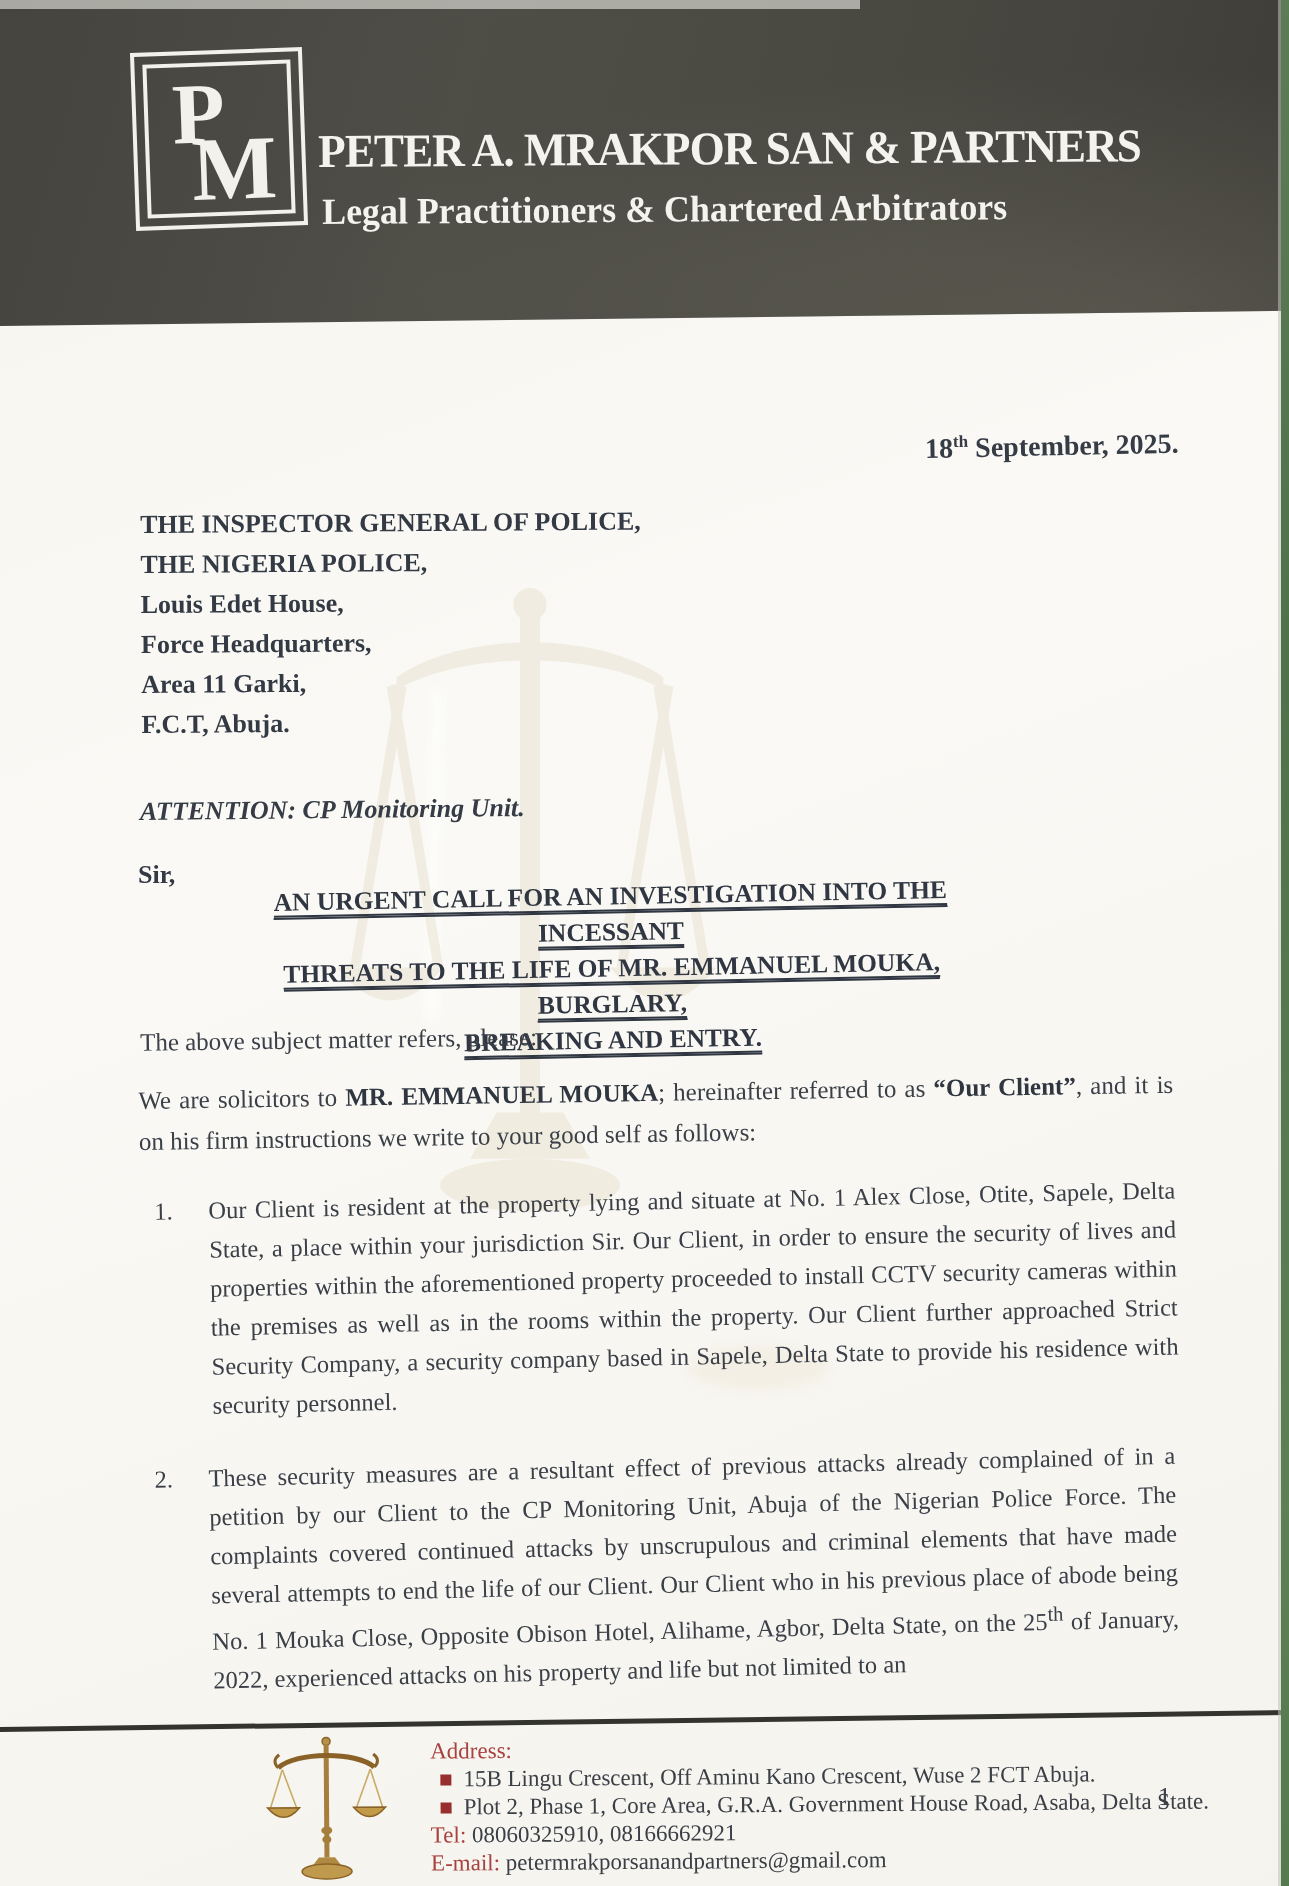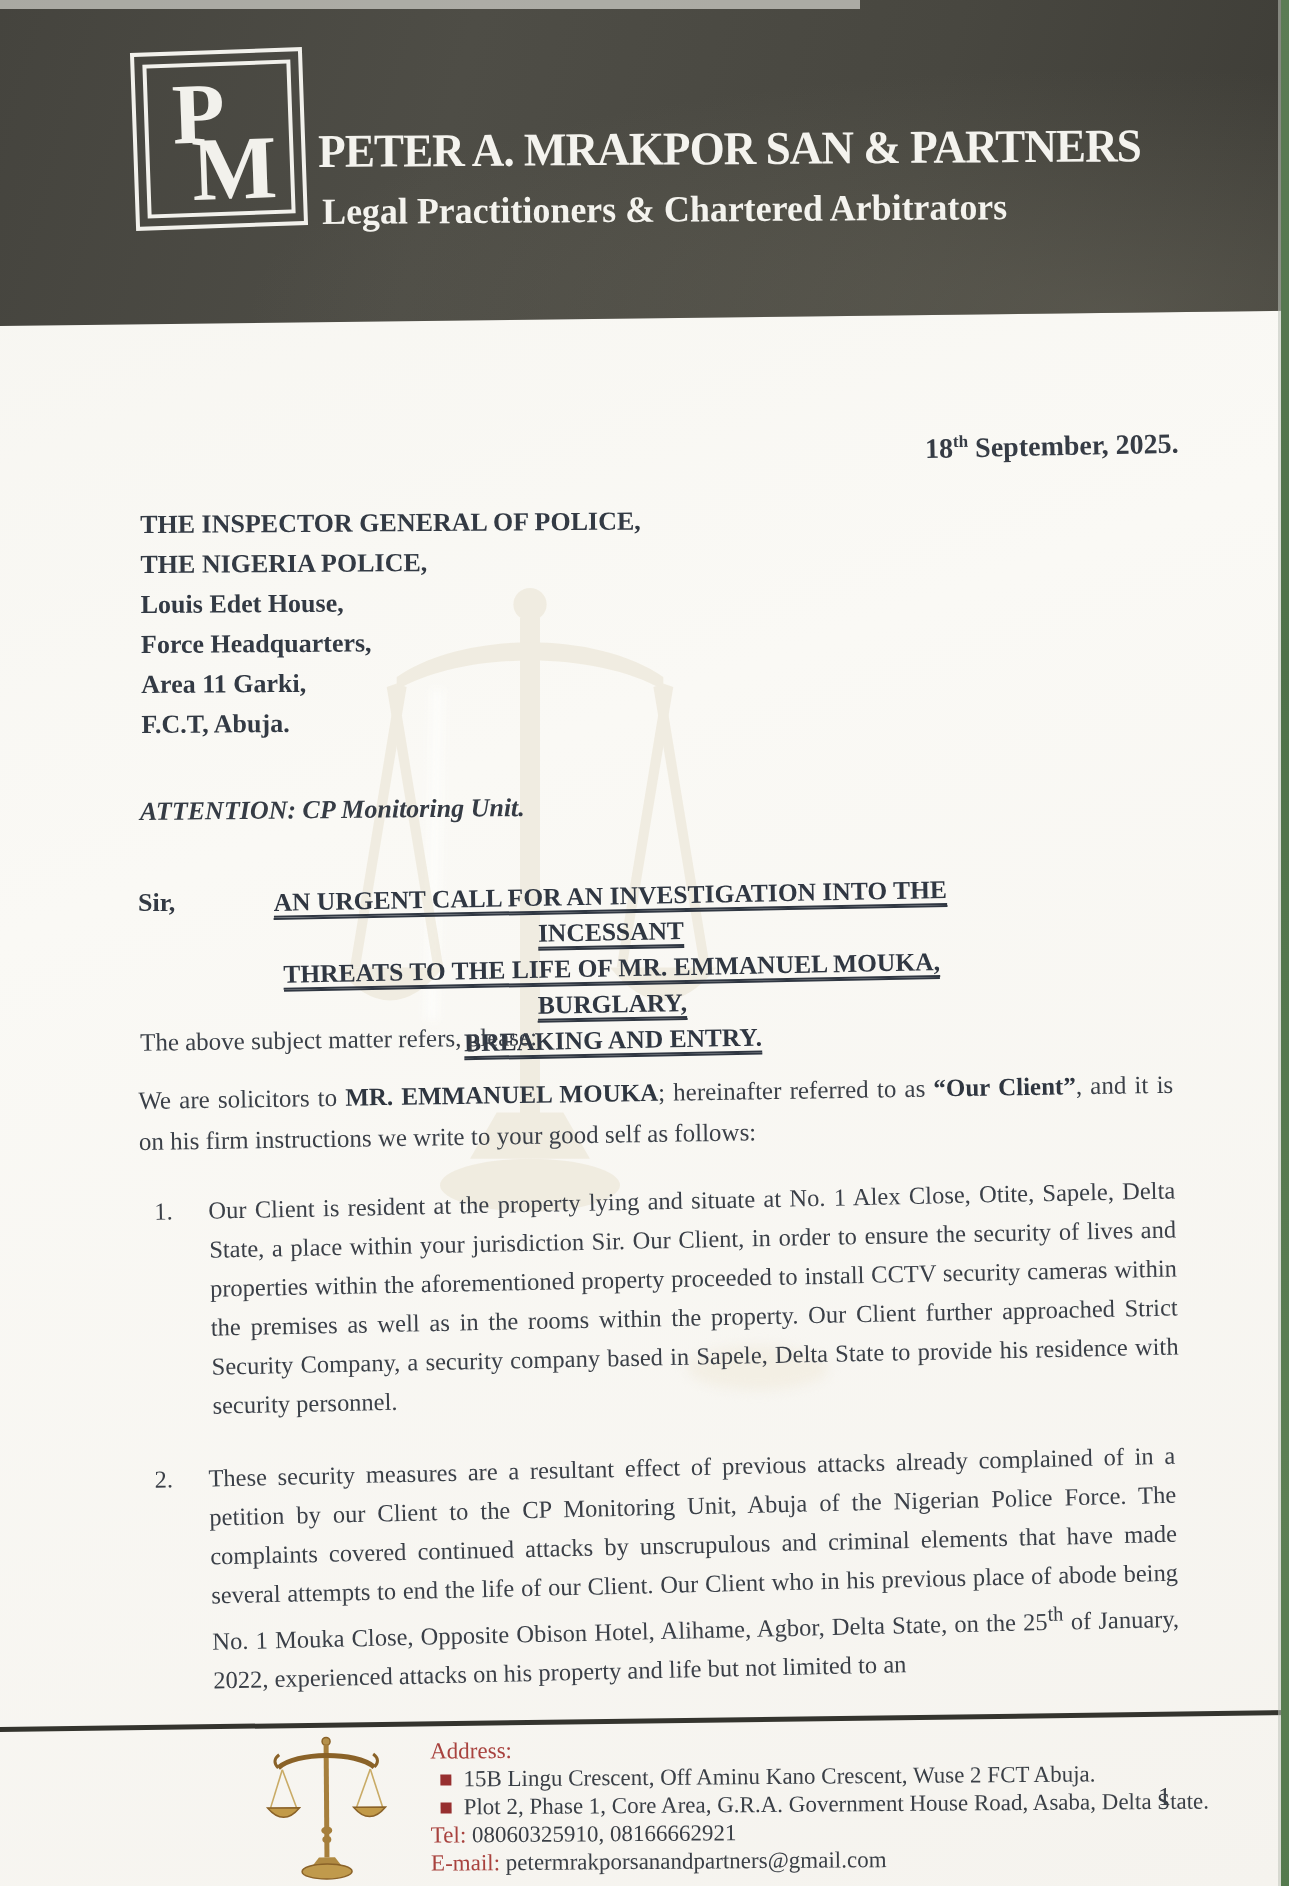--- a/index.html
+++ b/index.html
@@ -34,21 +34,21 @@
   .watermark{position:absolute;left:330px;top:578px;opacity:.6;z-index:1;}
   
   .content{position:relative;z-index:5;}
   .date-line{position:absolute;right:110px;top:430px;font-size:28px;font-weight:bold;color:#363c45;
     transform:rotate(-1.2deg);white-space:nowrap;}
   .date-line sup{font-size:17px;}
   .recipient{position:absolute;left:140px;top:505px;font-size:26px;font-weight:bold;line-height:40px;
     color:#333a44;transform:rotate(-.4deg);transform-origin:left top;}
   .attention{position:absolute;left:140px;top:795px;font-size:26px;font-weight:bold;font-style:italic;
     color:#363c45;transform:rotate(-.6deg);}
-  .salutation{position:absolute;left:138px;top:888px;font-size:26px;font-weight:bold;color:#333a44;}
+  .salutation{position:absolute;left:138px;top:860px;font-size:26px;font-weight:bold;color:#333a44;}
   .subject{position:absolute;left:215px;top:886px;width:790px;text-align:center;font-weight:bold;
     font-size:25.5px;line-height:36px;color:#303742;transform:rotate(-1.1deg);transform-origin:left top;}
   .subject .u{text-decoration:underline;text-decoration-thickness:2px;text-underline-offset:5px;
     border-bottom:2px solid #303742;padding-bottom:1px;}
   .refers{position:absolute;left:140px;top:1026px;font-size:25px;transform:rotate(-.8deg);}
   .intro{position:absolute;left:138px;top:1080px;width:1035px;font-size:25px;line-height:41px;
     text-align:justify;transform:rotate(-.9deg);transform-origin:left top;}
   .intro b{color:#2f3640;}
   .item{position:absolute;left:148px;width:1027px;padding-left:60px;box-sizing:border-box;
     font-size:24.5px;line-height:39px;text-align:justify;transform-origin:left top;}

